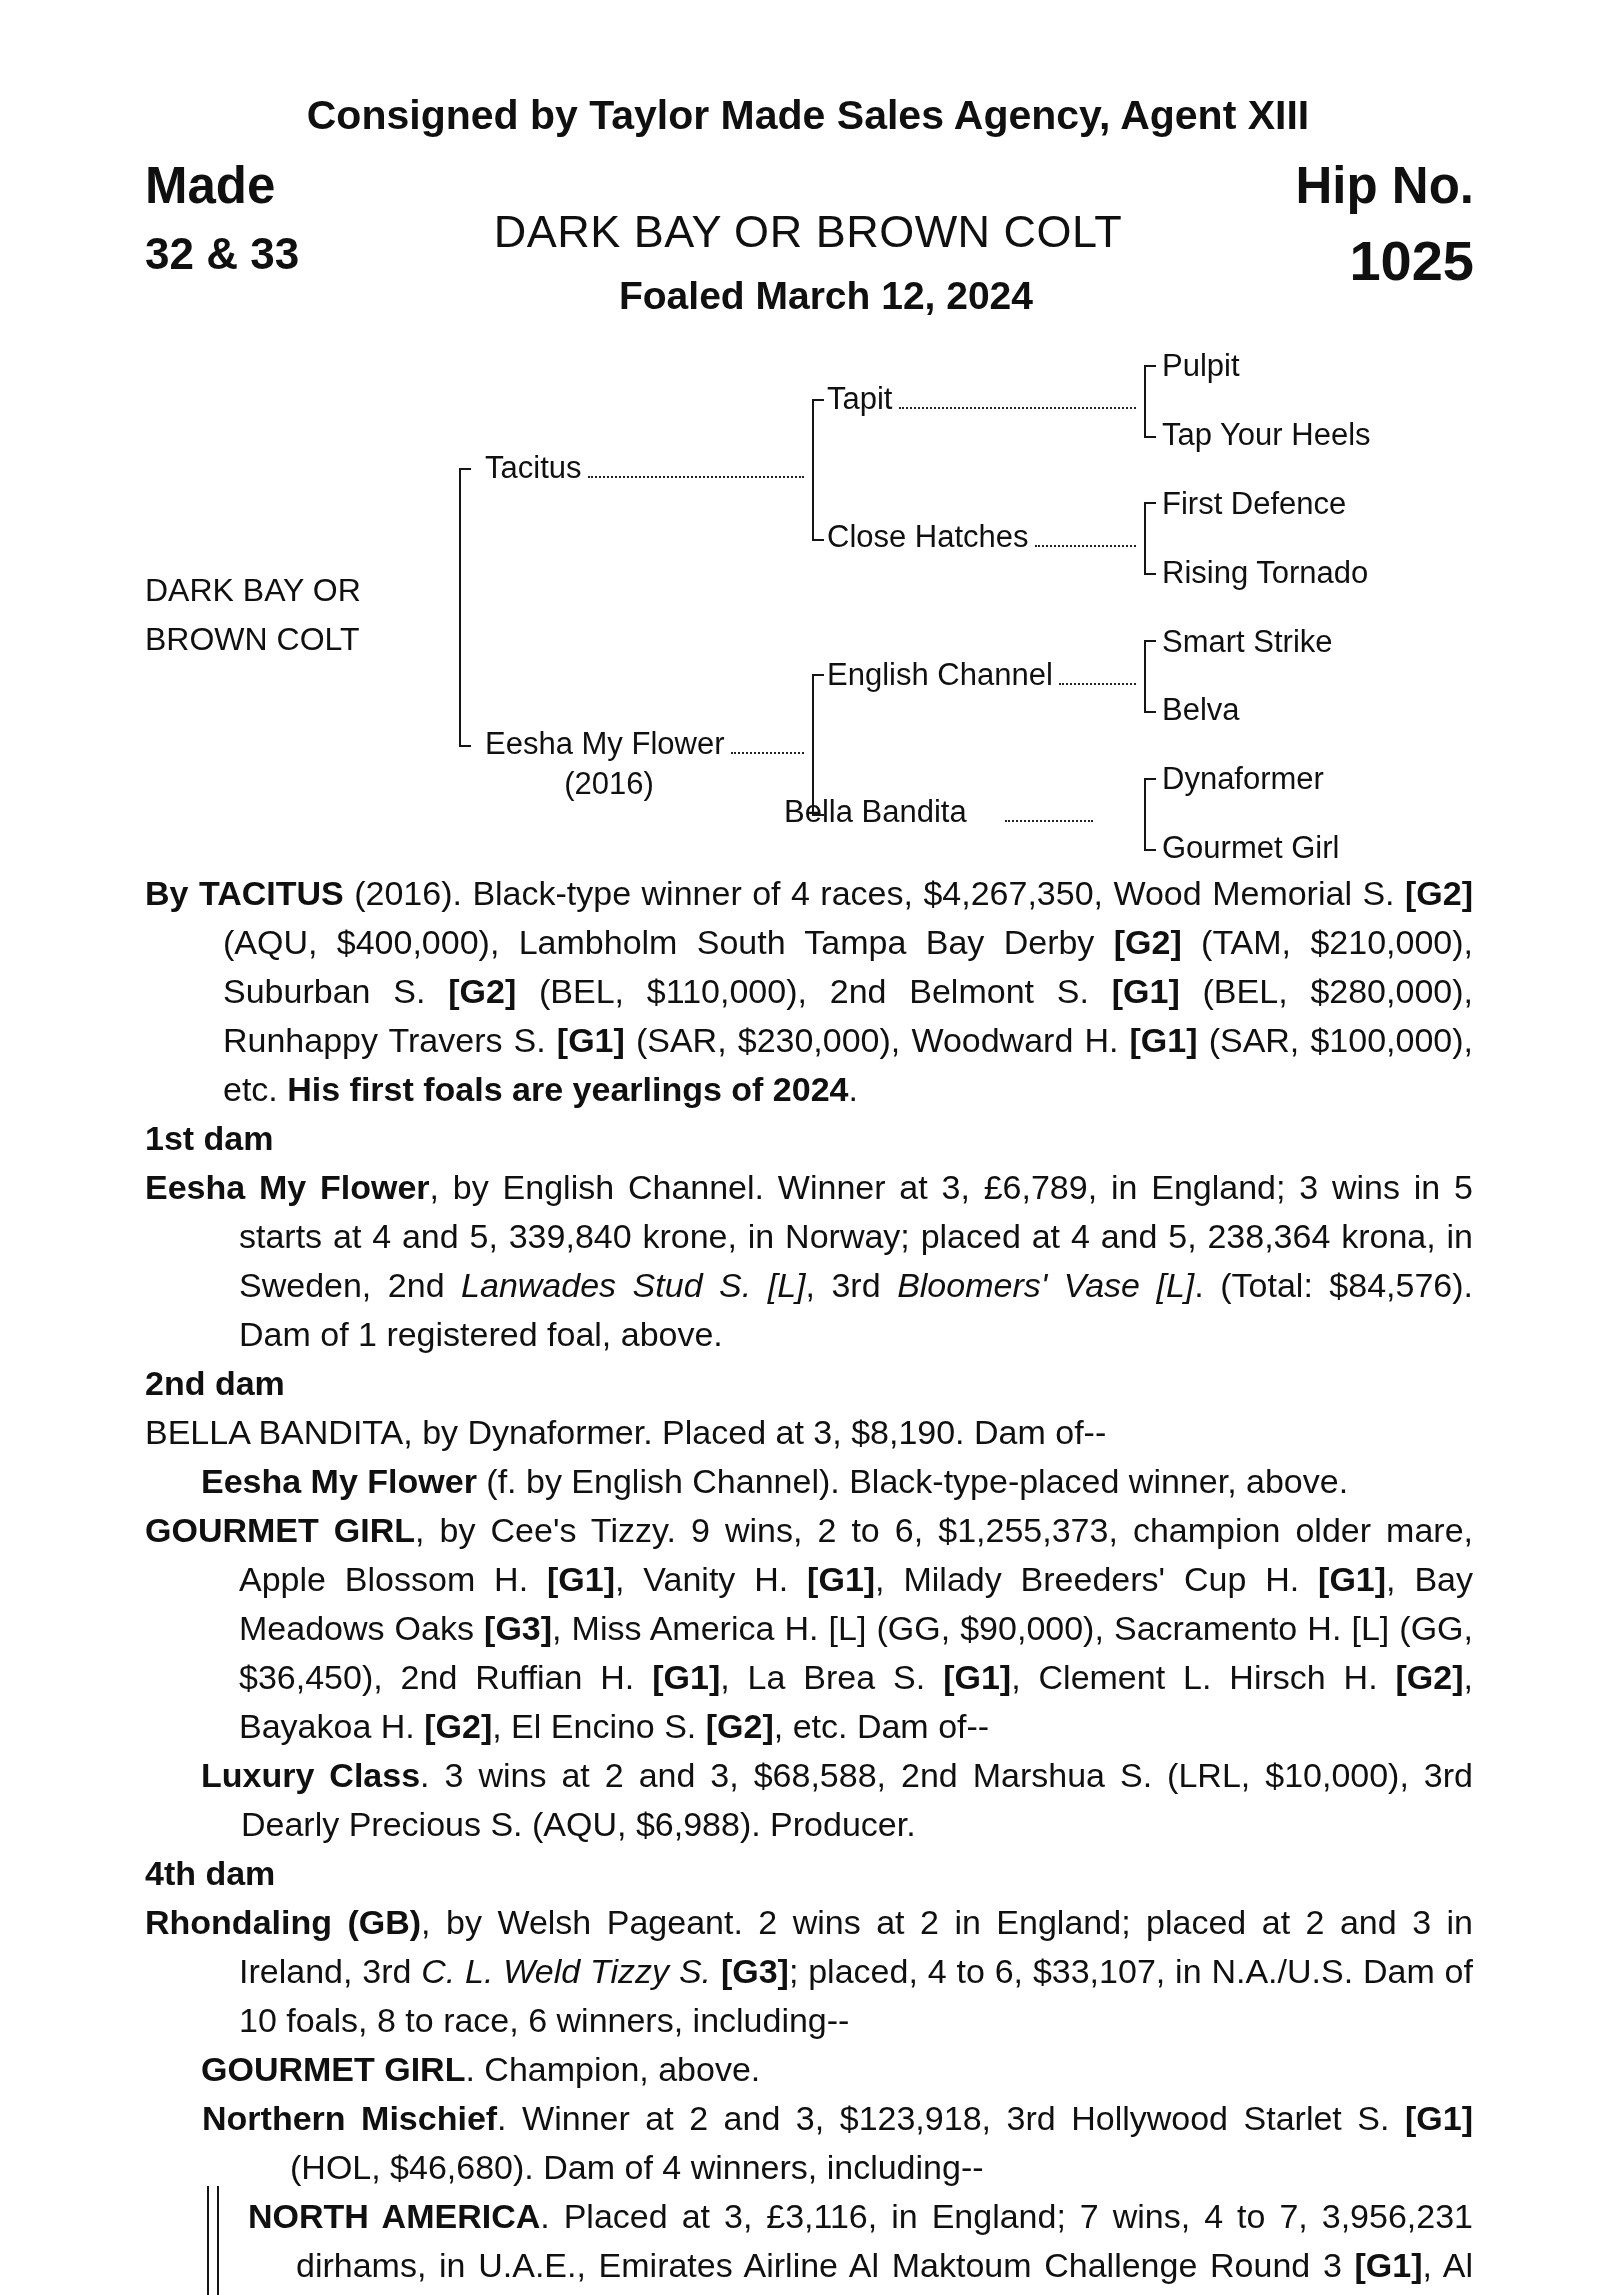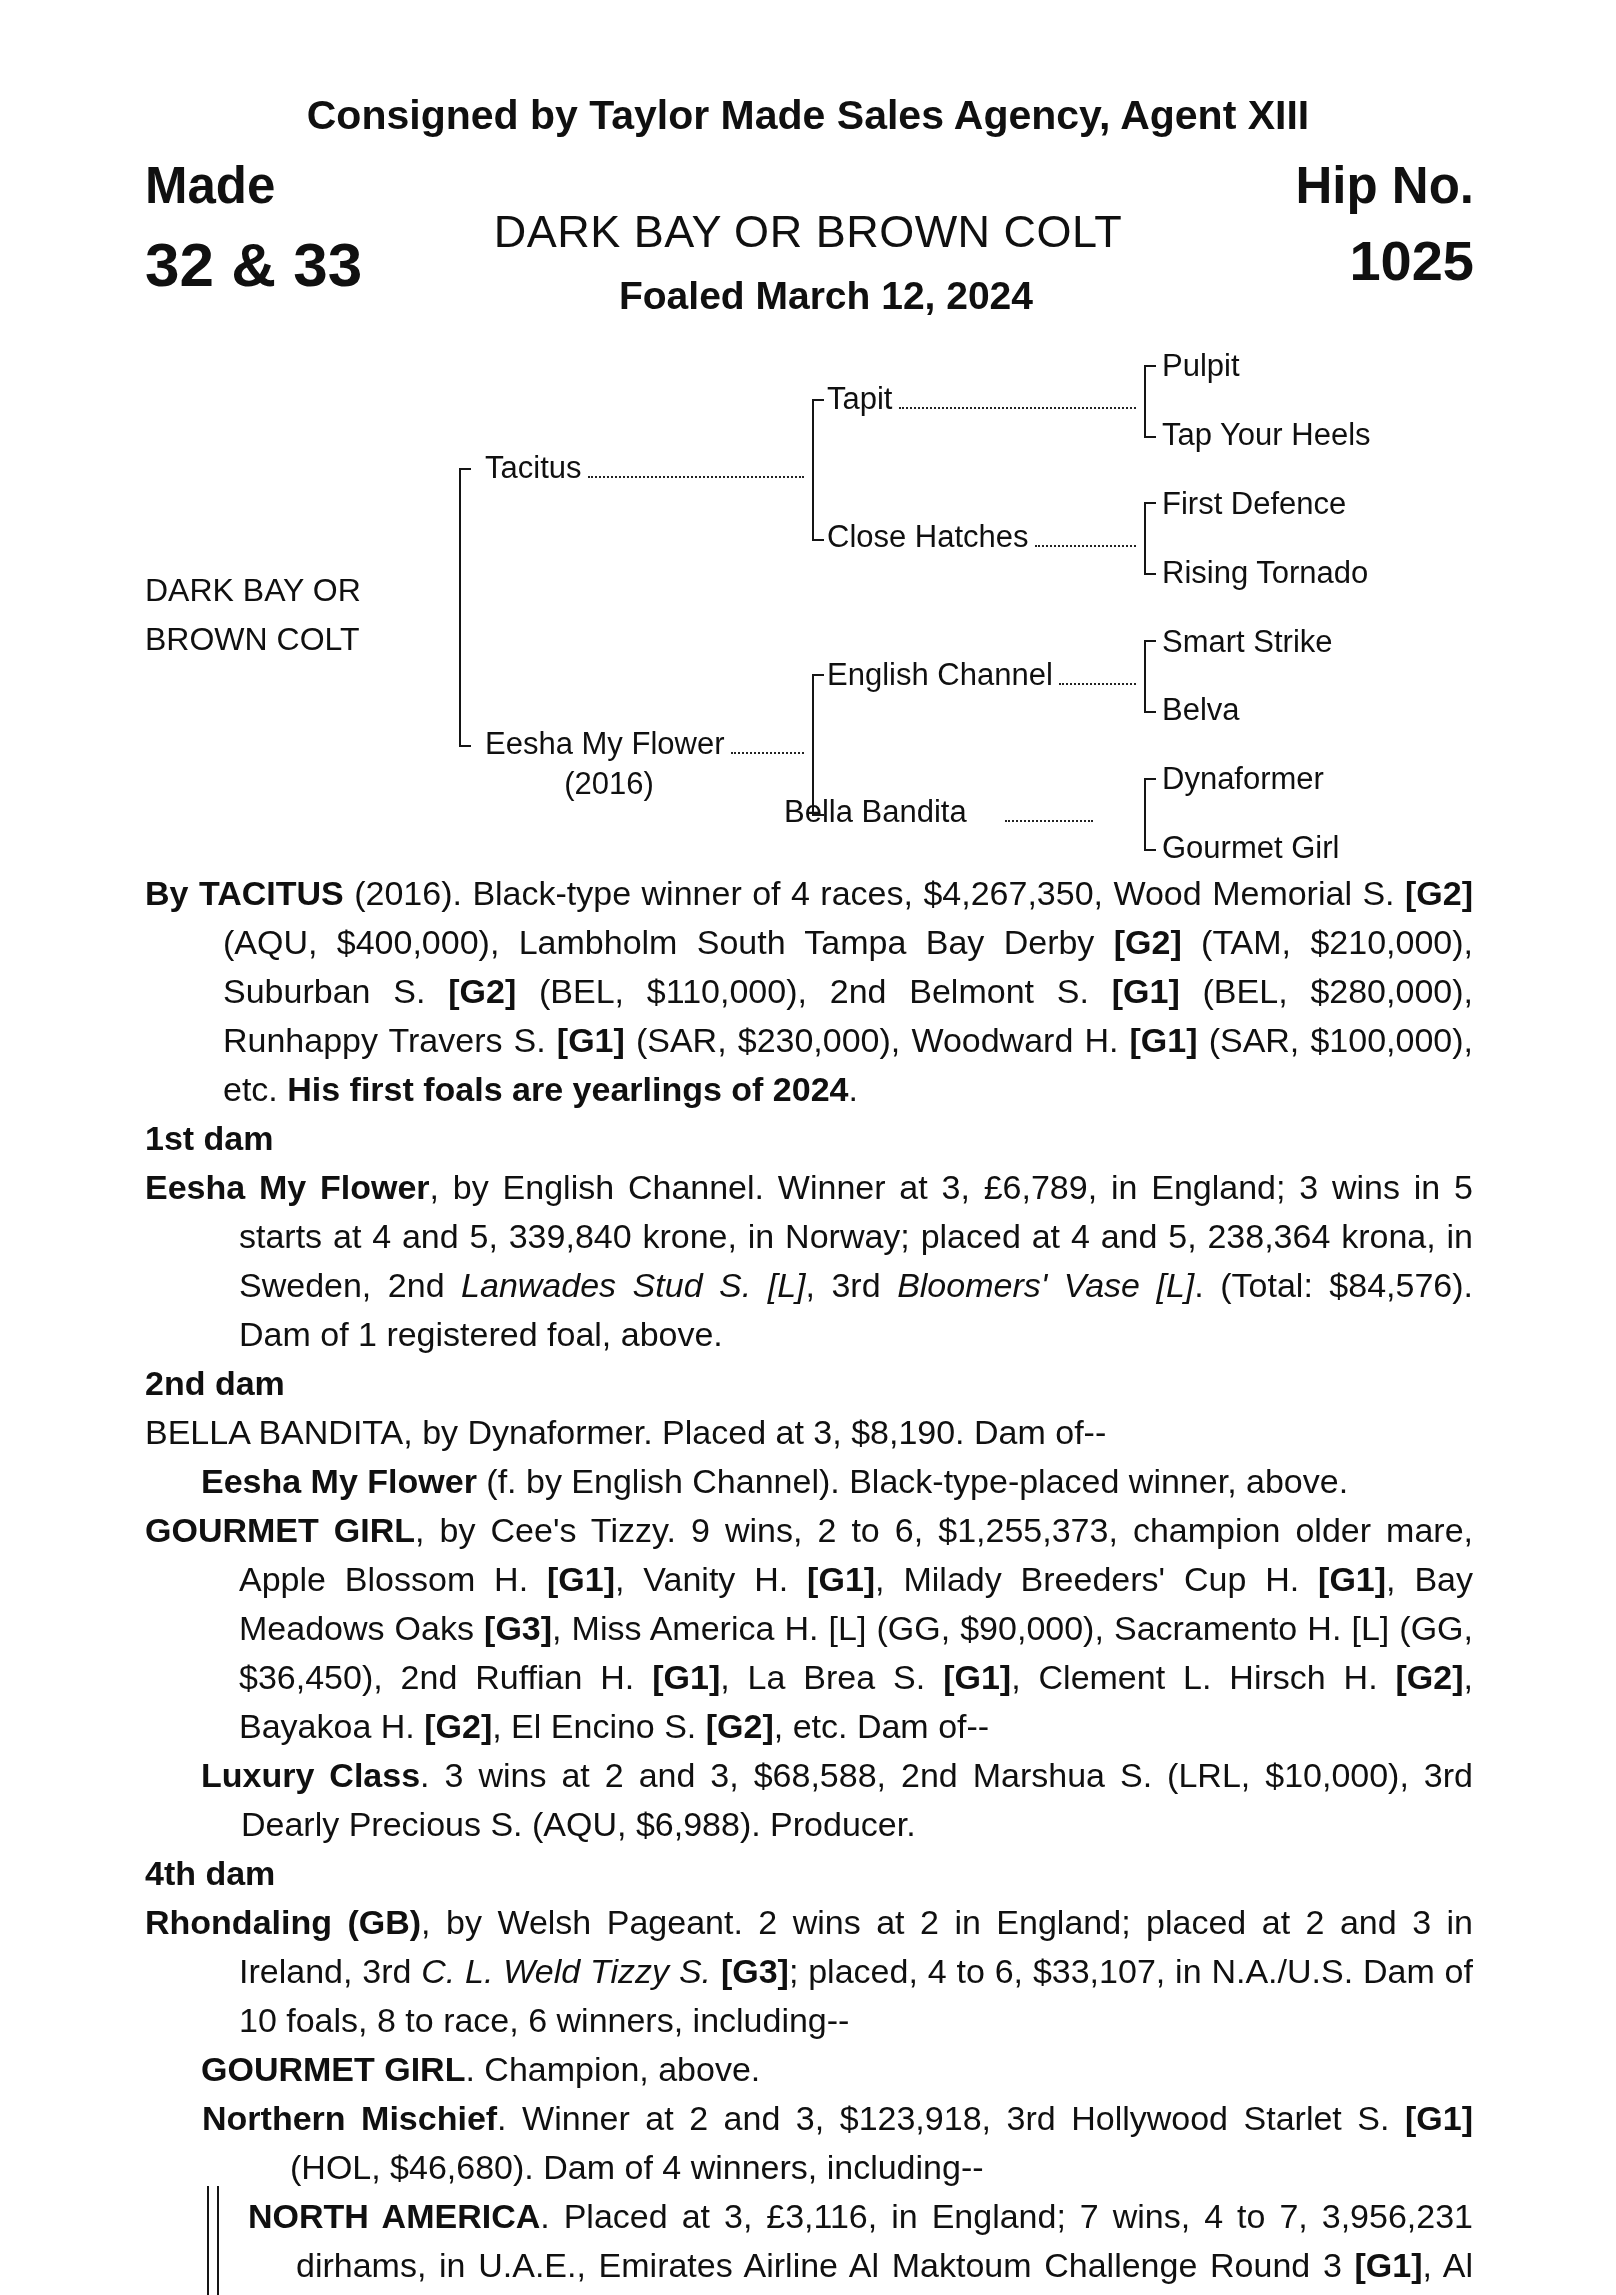--- a/index.html
+++ b/index.html
@@ -6,21 +6,21 @@
   .page {
     position:relative; width:1616px; height:3227px; margin:0 auto;
     background:#ffffff; color:#101010;
     font-family:"Liberation Sans", sans-serif;
     overflow:hidden;
   }
   
   .consignor { position:absolute; top:92px; left:0; width:100%; text-align:center;
     font-size:41px; font-weight:bold; }
   .barn-label { position:absolute; left:145px; top:156px; font-size:51px; font-weight:bold; }
-  .barn-value { position:absolute; left:145px; top:229px; font-size:62px; font-weight:bold; }
+  .barn-value { position:absolute; left:145px; top:229px; font-size:44px; font-weight:bold; }
   .hip-label  { position:absolute; right:142px; top:156px; font-size:51px; font-weight:bold; text-align:right; }
   .hip-value  { position:absolute; right:142px; top:228px; font-size:56px; font-weight:bold; text-align:right; }
   .title  { position:absolute; top:206px; left:0; width:100%; text-align:center;
     font-size:45px; font-weight:normal; letter-spacing:0.5px; }
   .foaled { position:absolute; top:274px; left:18px; width:100%; text-align:center;
     font-size:39px; font-weight:bold; }
 
   
   .node { position:absolute; font-size:31px; line-height:39px; display:flex;
     align-items:baseline; white-space:nowrap; }

